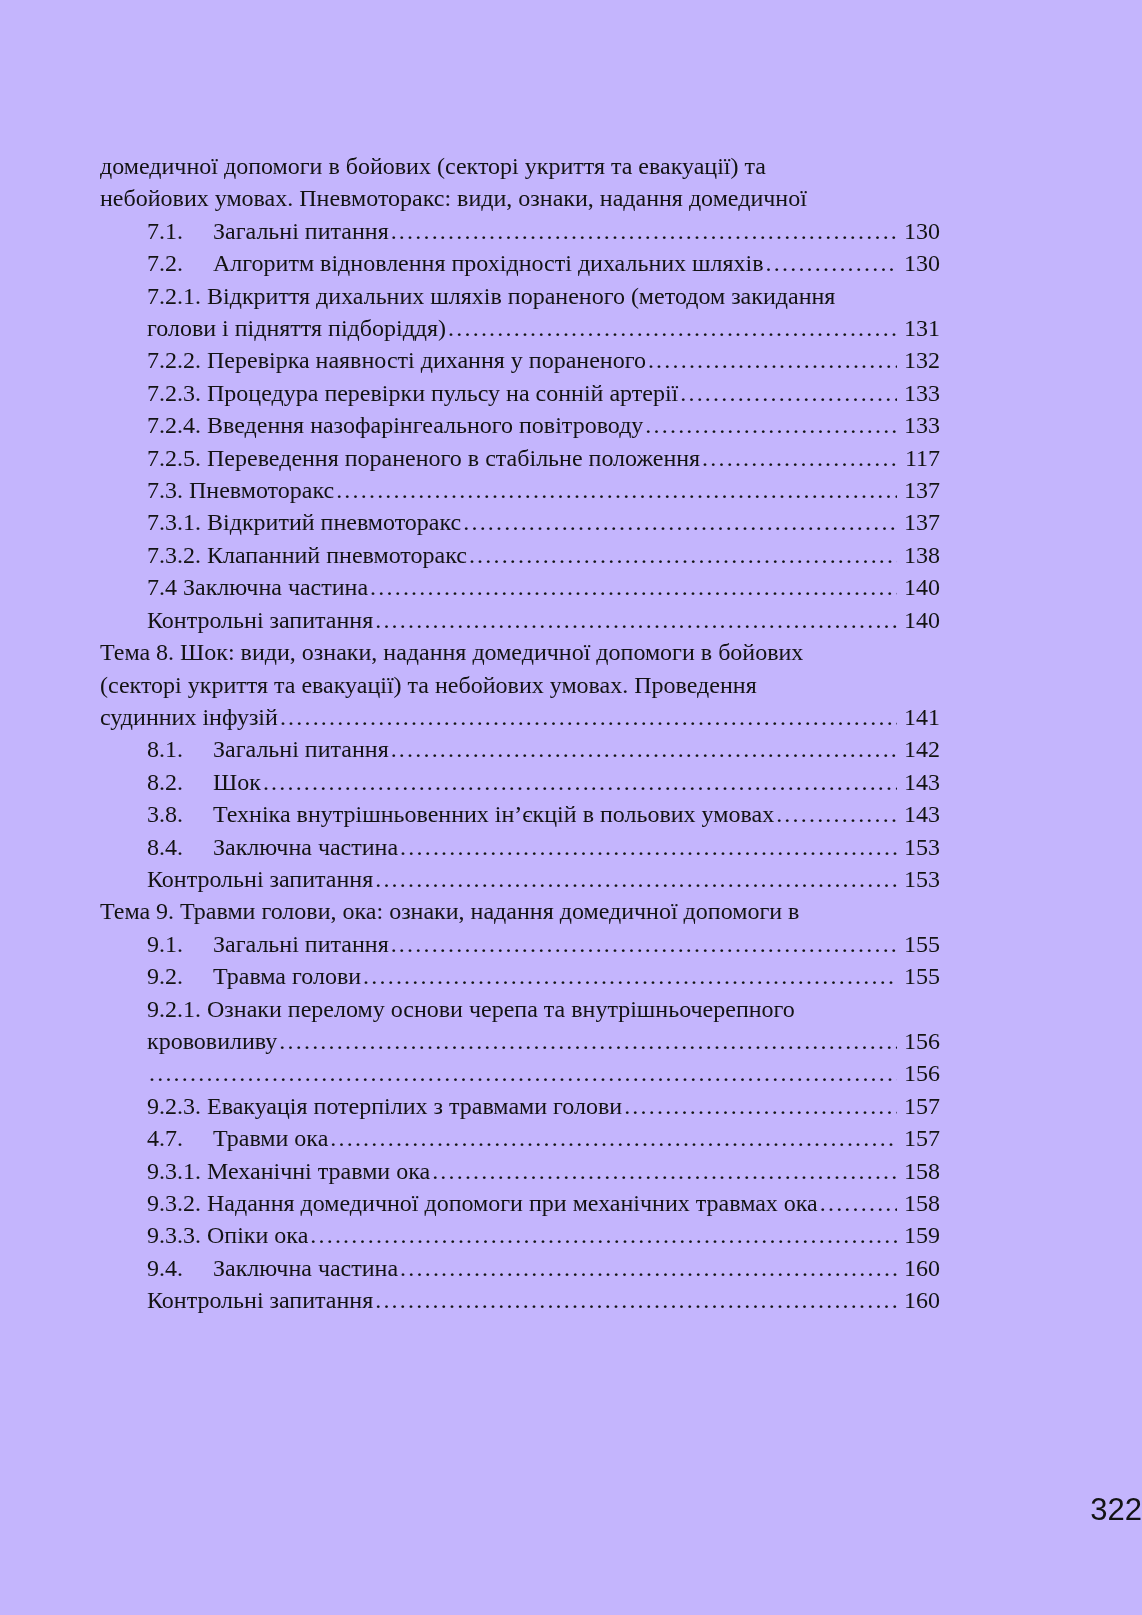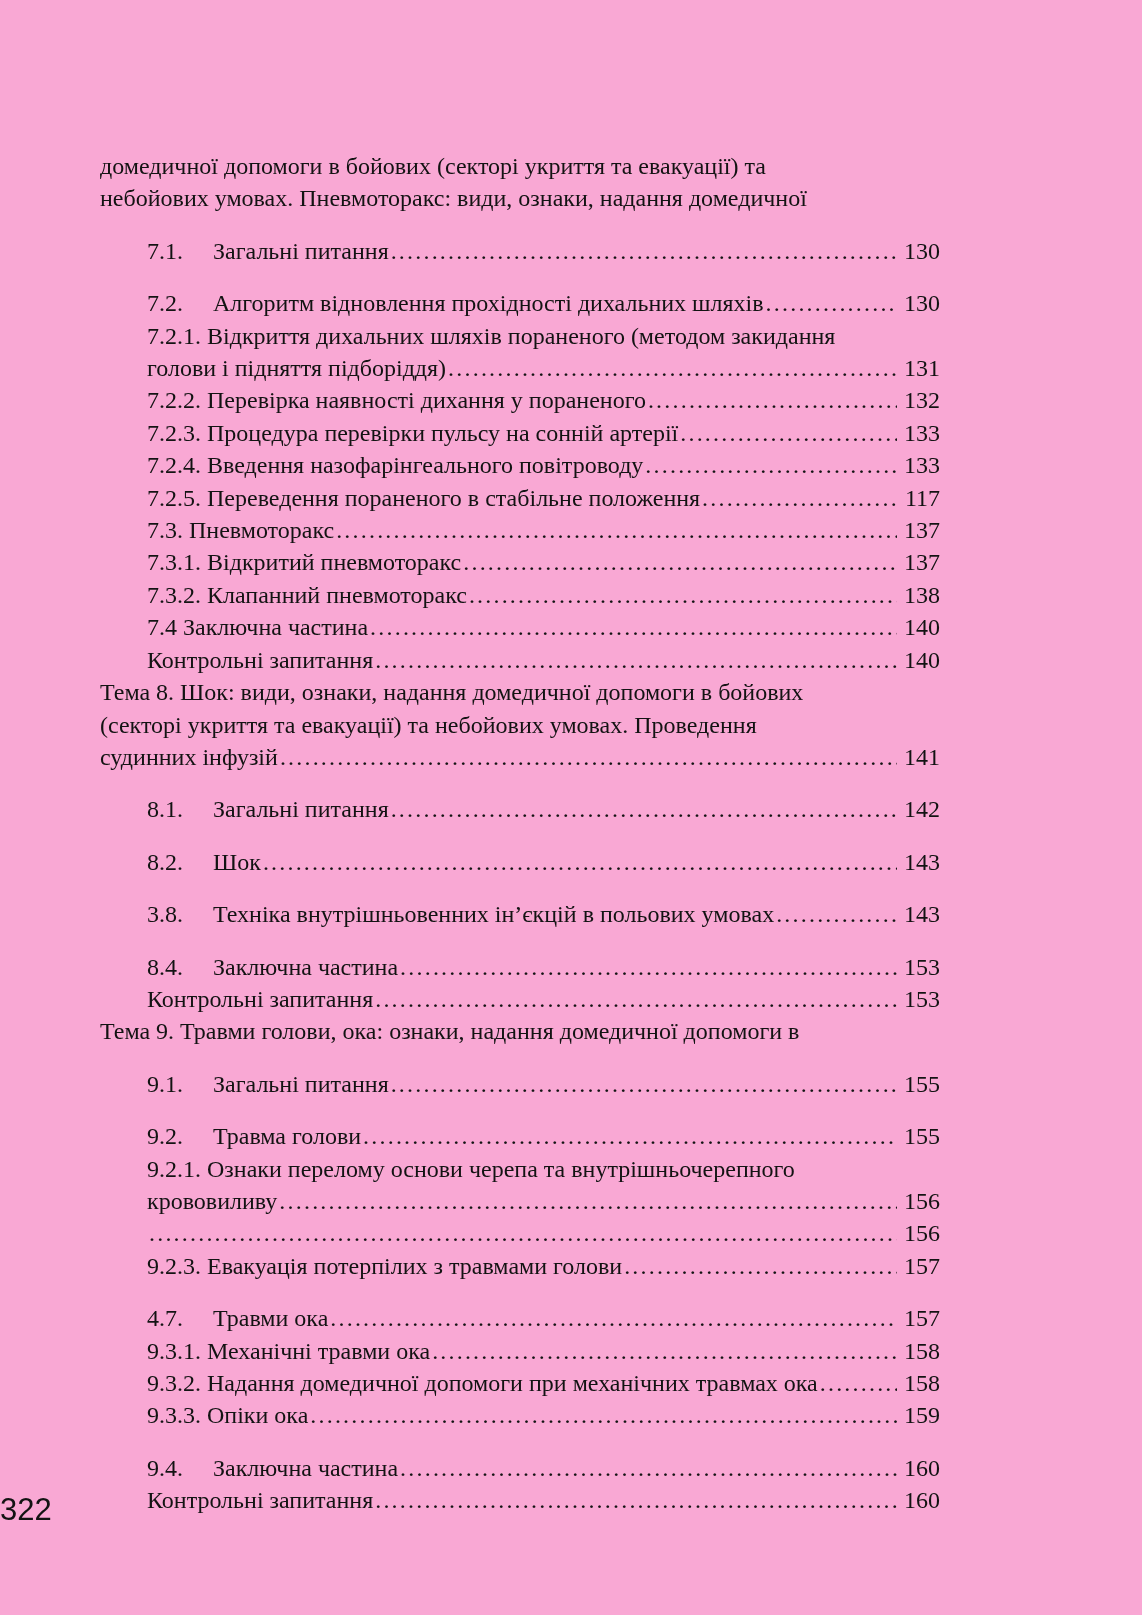--- a/index.html
+++ b/index.html
@@ -1,53 +1,53 @@
 <!DOCTYPE html>
 <html><head>
 <meta charset="utf-8">
 <style>
   html,body { margin:0; padding:0; background:#e8e8e8; }
   .page {
     position:relative;
     width:1142px; height:1615px;
     margin:0 auto;
-    background:#f9a8d4;
+    background:#c4b5fd;
     font-family:"Liberation Serif", serif;
     color:#131313;
     overflow:hidden;
   }
   #toc {
     position:absolute;
     left:100px; top:150px;
     width:840px;
     font-size:24px;
     line-height:32.4px;
   }
   .entry.indent1 { padding-left:47px; }
   .line { display:flex; align-items:baseline; }
-  .num { flex:none; width:66px;margin-top:20px; }
+  .num { flex:none; width:66px; }
   .txt { flex:none; white-space:pre; }
   .dots {
     flex:1 1 0;
     min-width:0;
     overflow:hidden;
     white-space:nowrap;
     margin-left:2px;
     margin-right:7px;
     letter-spacing:2.2px;
   }
   .dots::before {
     content:"..........................................................................................................................................................";
   }
   .pg { flex:none; }
   .footer-pagenum {
     position:absolute;
     left:0; top:1492px;
     width:100%;
-    text-align:left;
+    text-align:right;
     font-family:"Liberation Sans", sans-serif;
     font-size:31px;
     color:#131313;
   }
 </style>
 </head>
 <body>
 
 <div class="page">
   <div id="toc">

